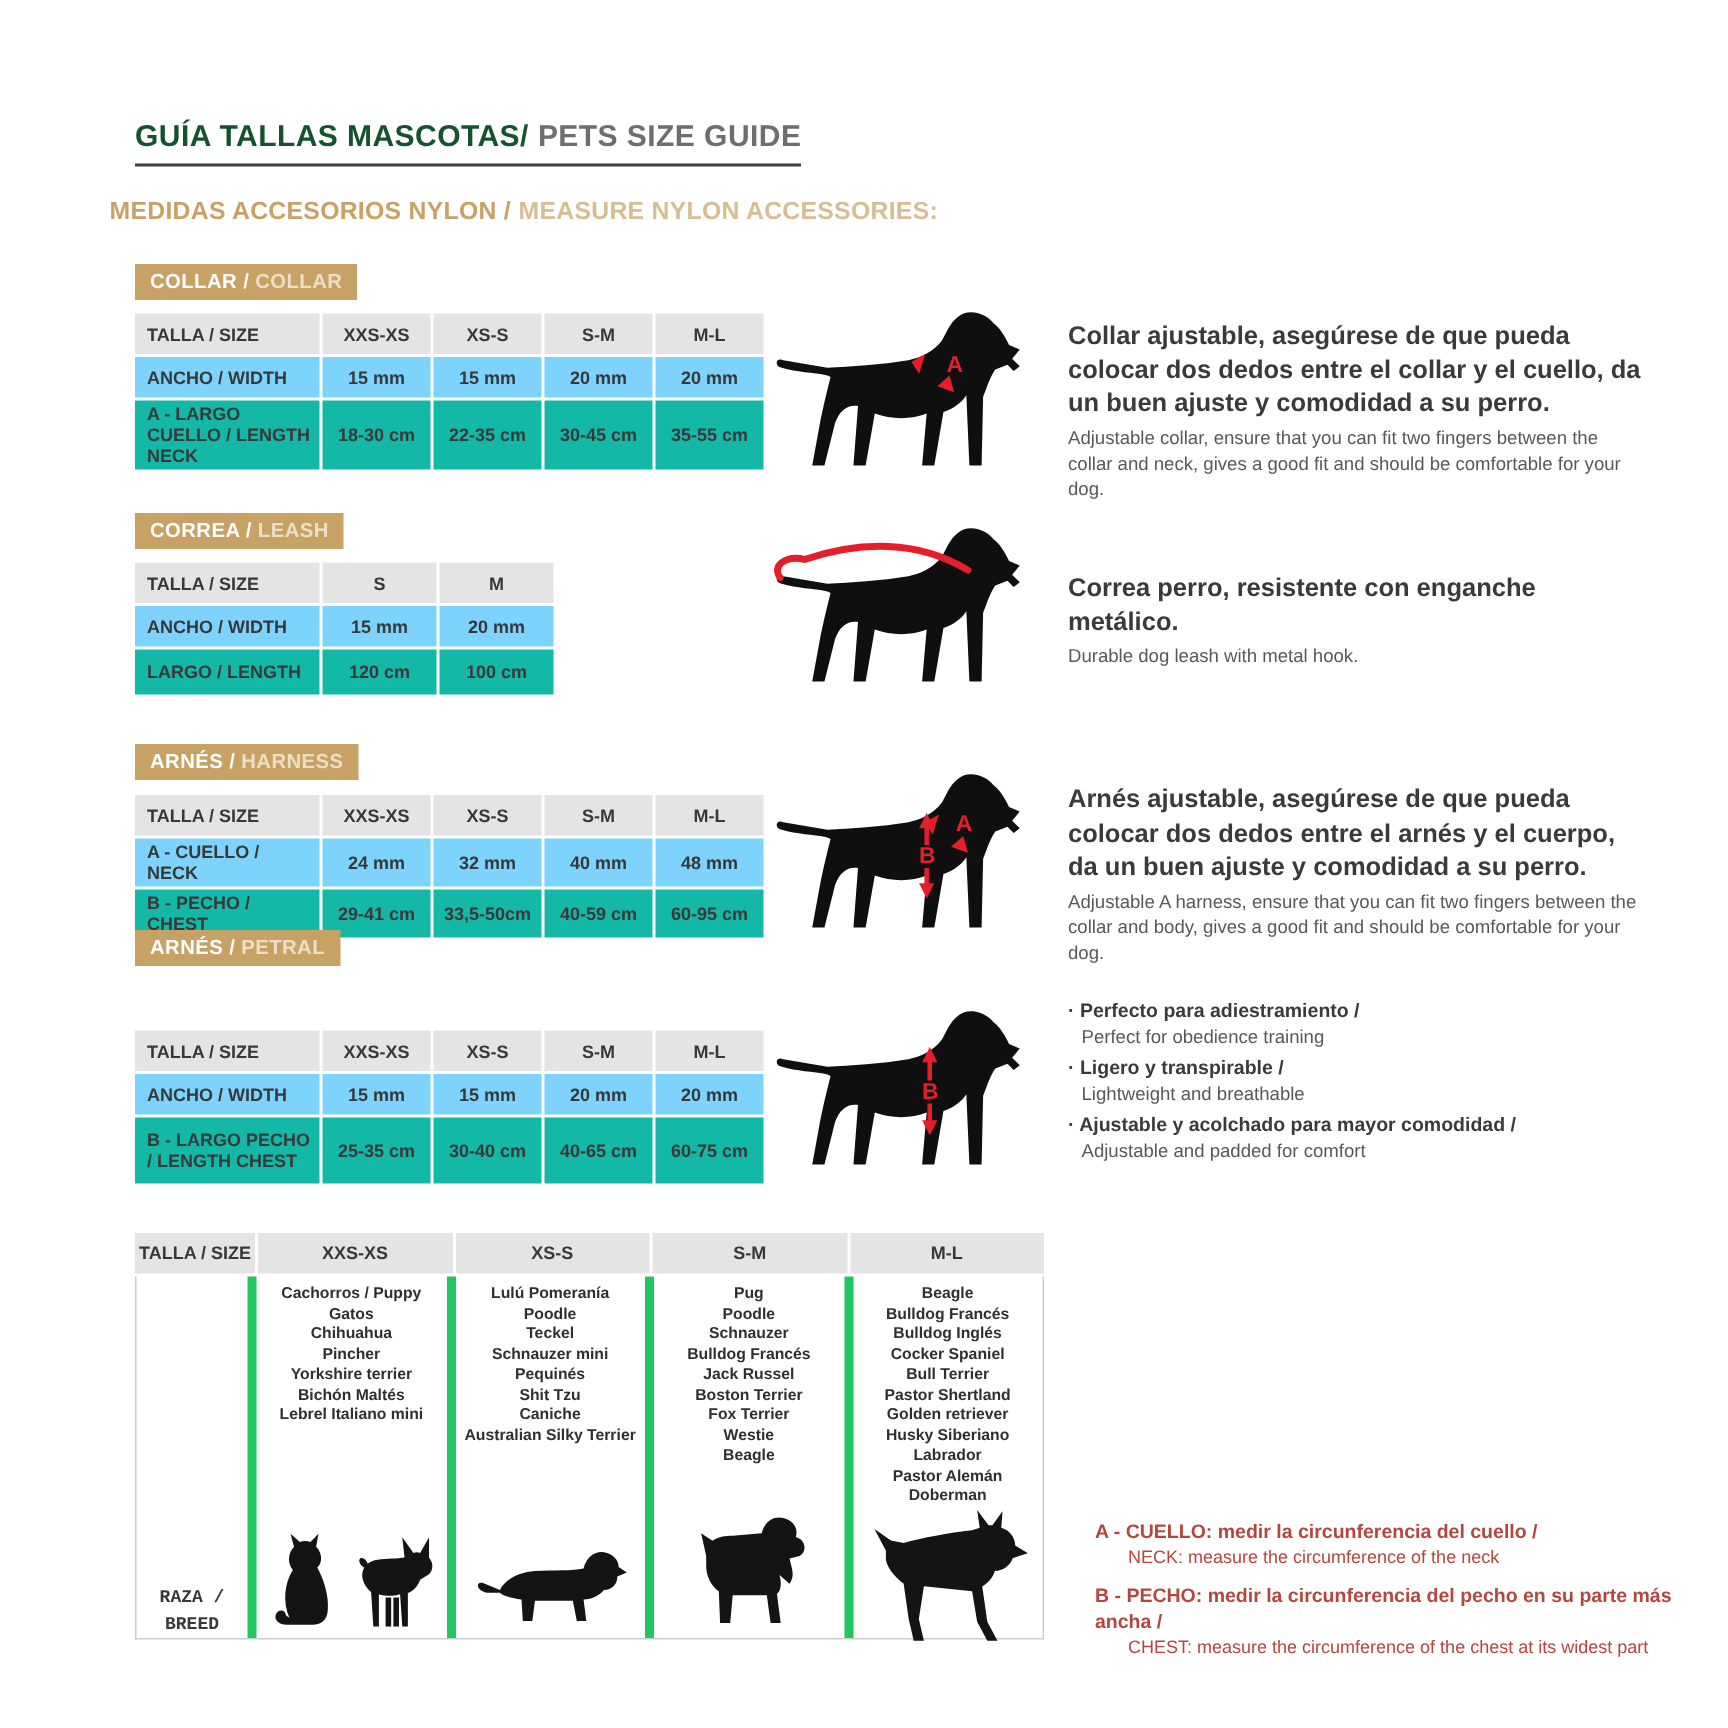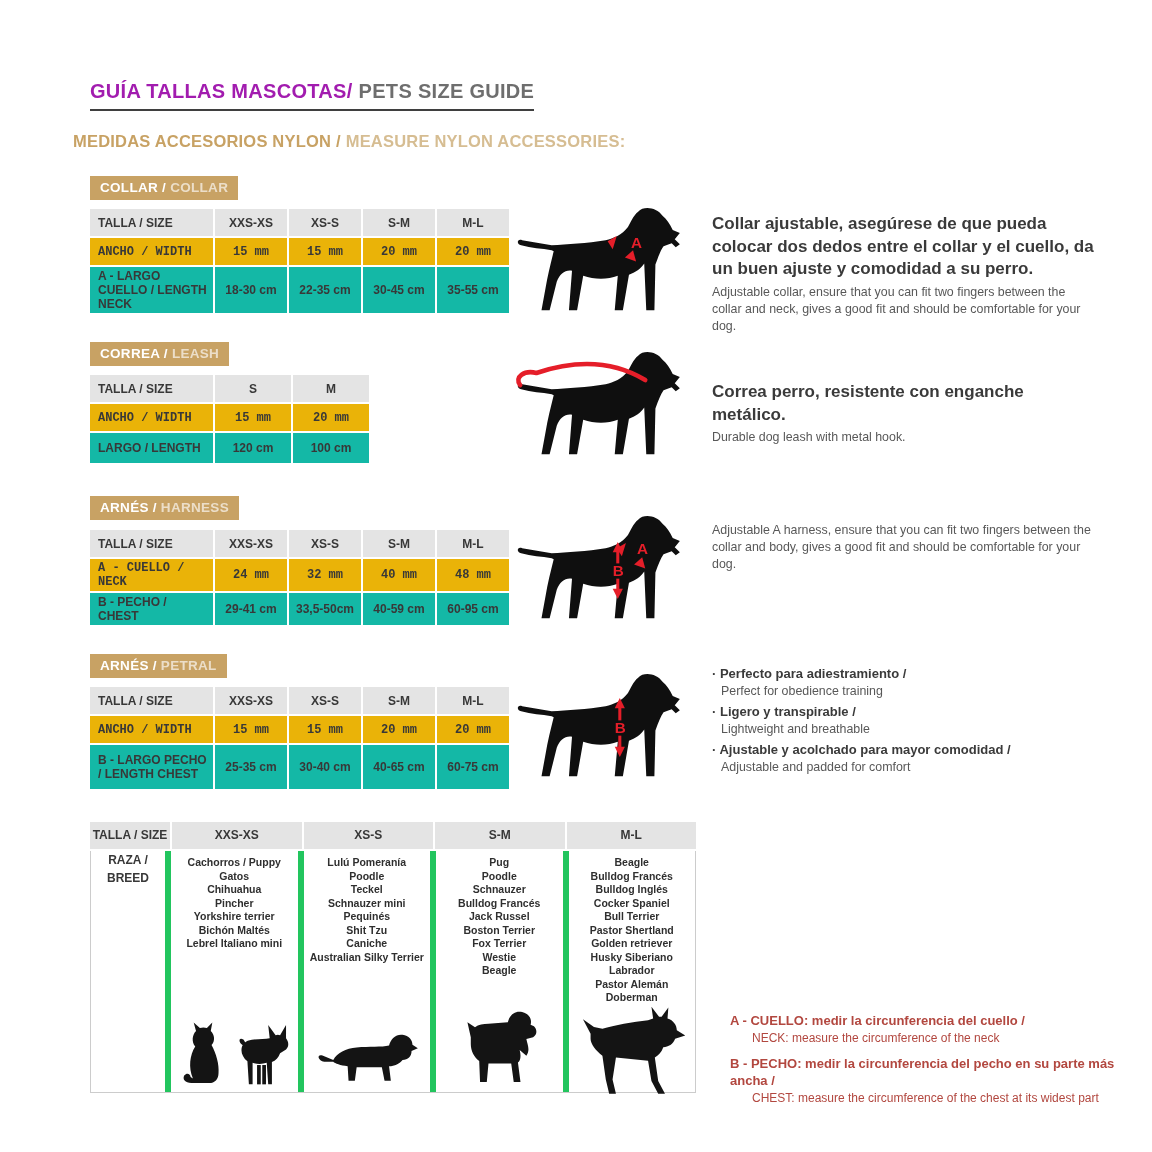--- a/index.html
+++ b/index.html
@@ -3,42 +3,42 @@
 <meta charset="utf-8">
 <style>
   html,body{margin:0;padding:0;background:#ffffff;}
   .page{position:relative;width:1152px;height:1152px;background:#fff;overflow:hidden;
         font-family:"Liberation Sans", sans-serif;color:#3a3a3a;}
   .abs{position:absolute;}
 
   
   .title{left:90px;top:80px;font-size:20px;font-weight:700;letter-spacing:.3px;
          border-bottom:2px solid #3f3f3f;padding-bottom:6px;white-space:nowrap;}
-  .t-es{color:#a21caf;}
+  .t-es{color:#14532d;}
   .t-en{color:#6e6e6e;margin-left:6px;}
 
   
   .subtitle{left:73px;top:132px;font-size:16.5px;font-weight:700;letter-spacing:.2px;white-space:nowrap;}
   .s-es{color:#c8a264;}
   .s-en{color:#d6bd92;margin-left:5px;}
 
   
   .badge{background:#c8a264;color:#fff;font-size:13.5px;font-weight:700;
          padding:4px 10px 5px 10px;letter-spacing:.3px;white-space:nowrap;}
   .b-en{color:rgba(255,255,255,.65);margin-left:4px;}
 
   
   table.size-table{position:absolute;border-collapse:separate;border-spacing:2px;}
   table.size-table td{font-size:12px;font-weight:700;color:#383838;text-align:center;
                       vertical-align:middle;padding:2px 3px;}
   table.size-table td.lbl{text-align:left;padding-left:8px;width:112px;}
   table.size-table td.val{width:66px;}
   table.size-table td.val2{width:70px;}
   tr.row-light td{background:#e4e4e4;height:23px;}
-  tr.row-gray td{background:#eab308;height:23px;font-family:Liberation Mono, monospace;}
+  tr.row-gray td{background:#7dd3fc;height:23px;}
   tr.row-white td{background:#14b8a6;height:26px;}
   tr.row-white.tall td{height:40px;}
 
   
   .dogbox{width:178px;height:118px;}
   .dog-body{fill:#0f0f0f;}
   .ann-red{fill:#e51e29;}
   .ann-stroke{stroke:#e51e29;fill:none;}
   .ann-letter{fill:#e51e29;font-family:"Liberation Sans",sans-serif;font-weight:700;font-size:15px;}
 
@@ -58,21 +58,21 @@
   .breed-table{left:90px;top:822px;width:606px;}
   .bt-header{display:flex;gap:2px;}
   .bt-hcell{background:#e4e4e4;height:27px;line-height:27px;text-align:center;
             font-size:12px;font-weight:700;color:#383838;}
   .bt-hc0{width:80px;}
   .bt-hc{width:129px;flex:1;}
   .bt-body{display:flex;border:1px solid #cccccc;border-top:none;height:242px;margin-top:2px;box-sizing:border-box;}
   .bt-col{border-right:6px solid #22c55e;display:flex;flex-direction:column;
           justify-content:space-between;align-items:center;box-sizing:border-box;}
   .bt-col:last-child{border-right:none;}
-  .bt-c0{width:80px;justify-content:flex-start;}
+  .bt-c0{width:80px;justify-content:flex-end;font-family:Liberation Mono, monospace;}
   .bt-c{width:129px;flex:1;}
   .bt-label{font-size:12px;font-weight:700;color:#383838;text-align:center;line-height:1.5;}
   .bt-breeds{font-size:10.5px;font-weight:700;color:#2f2f2f;text-align:center;
              line-height:13.5px;padding-top:5px;}
   .bt-sil{display:flex;align-items:flex-end;justify-content:center;gap:10px;
           padding-bottom:5px;}
   .sil{fill:#141414;}
 
   
   .footnotes{left:730px;top:1012px;width:400px;}
@@ -209,24 +209,25 @@
       <path class="ann-red" d="M131,57 L120,53 L128,46 Z"></path>
       <path class="ann-red" d="M104,31 L99,41 L109,41 Z"></path>
       <line class="ann-stroke" style="stroke-width:3;" x1="104" y1="40" x2="104" y2="52"></line>
       <text class="ann-letter" x="99" y="64">B</text>
       <line class="ann-stroke" style="stroke-width:3;" x1="104" y1="67" x2="104" y2="78"></line>
       <path class="ann-red" d="M104,87 L99,77 L109,77 Z"></path>
     </g>
   </svg>
 
   <div class="abs desc" style="left:712px;top:522px;">
+    <div class="d-es">Arnés ajustable, asegúrese de que pueda colocar dos dedos entre el arnés y el cuerpo, da un buen ajuste y comodidad a su perro.</div>
     <div class="d-en">Adjustable A harness, ensure that you can fit two fingers between the collar and body, gives a good fit and should be comfortable for your dog.</div>
   </div>
 
-  <div class="abs badge" style="left:90px;top:654px;">
+  <div class="abs badge" style="left:90px;top:620px;">
     <span class="b-es">ARNÉS /</span><span class="b-en">PETRAL</span>
   </div>
 
   <table class="size-table" style="left:88px;top:685px;">
     <tbody>
       <tr class="row-light">
         <td class="lbl">TALLA / SIZE</td>
         <td class="val">XXS-XS</td>
         <td class="val">XS-S</td>
         <td class="val">S-M</td>

